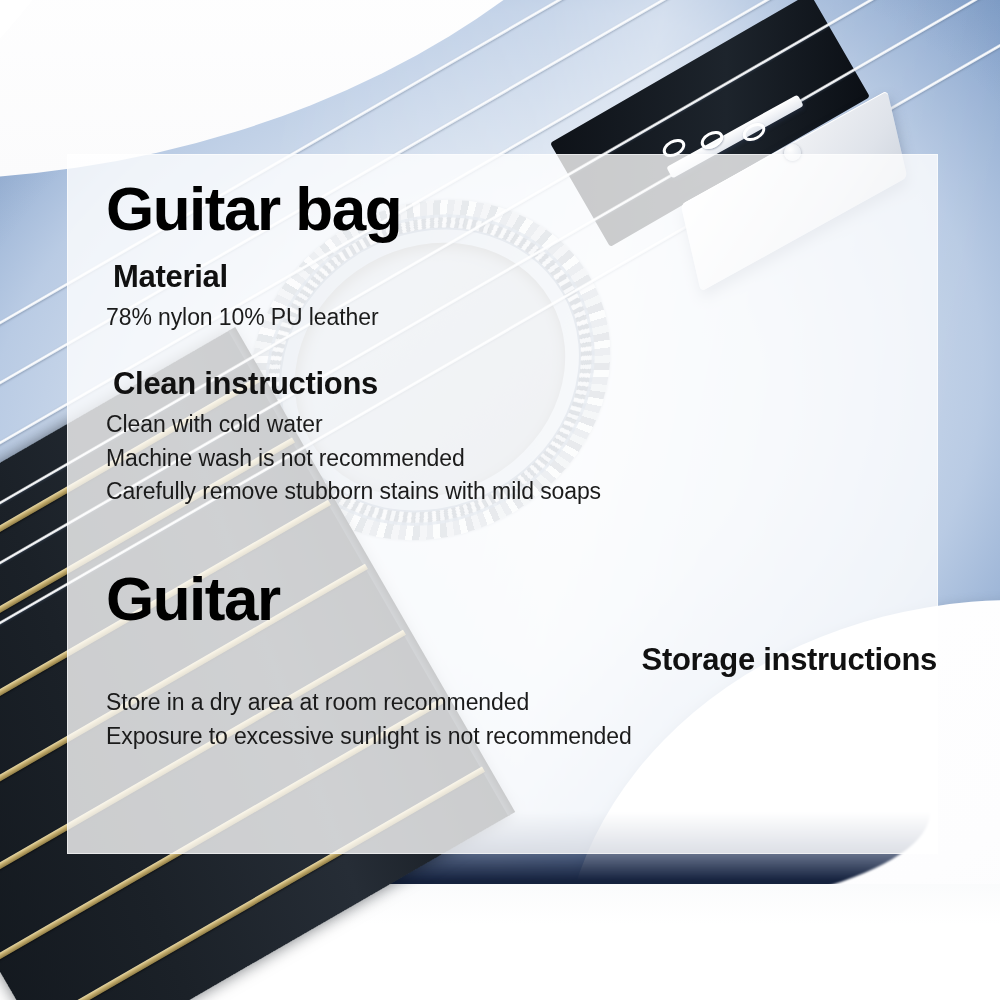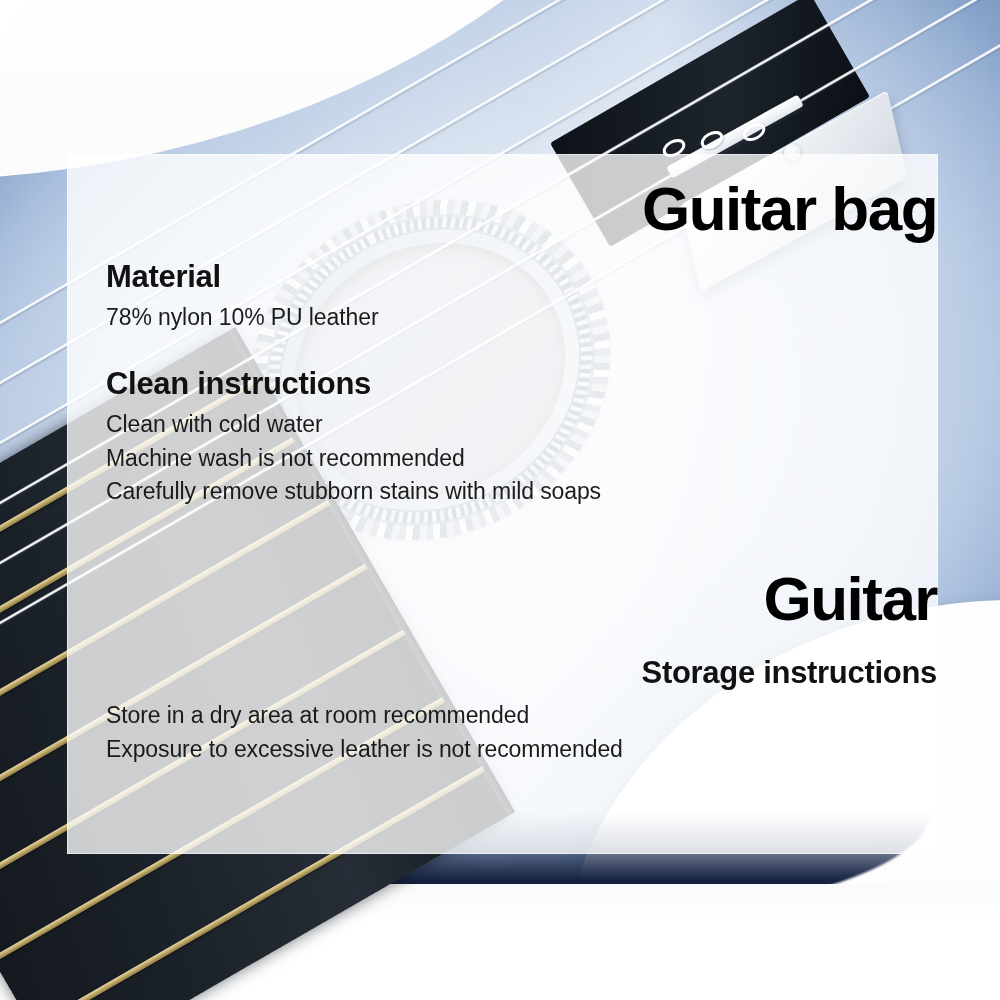--- a/index.html
+++ b/index.html
@@ -258,40 +258,40 @@
 
   .card-inner { padding:22px 0 0 38px; }
 
   .h1 {
     font-size:62px;
     font-weight:bold;
     letter-spacing:-1.5px;
     color:#000000;
     line-height:1.02;
     margin-bottom:18px;
-    text-align:right;
   }
   .h2 {
     font-size:31px;
     font-weight:bold;
     color:#111111;
     letter-spacing:-0.3px;
     line-height:1.2;
     margin-bottom:6px;
+    margin-left:7px;
   }
   .p {
     font-size:23px;
     font-weight:normal;
     color:#1b1b1b;
     line-height:1.46;
     letter-spacing:-0.1px;
   }
   .block-material { margin-bottom:30px; }
   .block-care { margin-bottom:58px; }
-  .h1-guitar { margin-top:4px; margin-bottom:24px; }
+  .h1-guitar { margin-top:4px; margin-bottom:11px; }
   .h2-storage { margin-bottom:8px;text-align:right; }
 </style>
 </head>
 <body>
 
 <div id="stage">
 
   <div id="photo">
     <div class="backdrop"></div>
 
@@ -356,19 +356,19 @@
         <div class="p">Clean with cold water</div>
         <div class="p">Machine wash is not recommended</div>
         <div class="p">Carefully remove stubborn stains with mild soaps</div>
       </div>
 
       <div class="h1 h1-guitar">Guitar</div>
 
       <div class="block-storage">
         <div class="h2 h2-storage">Storage instructions</div>
         <div class="p">Store in a dry area at room recommended</div>
-        <div class="p">Exposure to excessive leather is not recommended</div>
+        <div class="p">Exposure to excessive sunlight is not recommended</div>
       </div>
 
     </div>
   </div>
 
 </div>
 
 </body></html>

